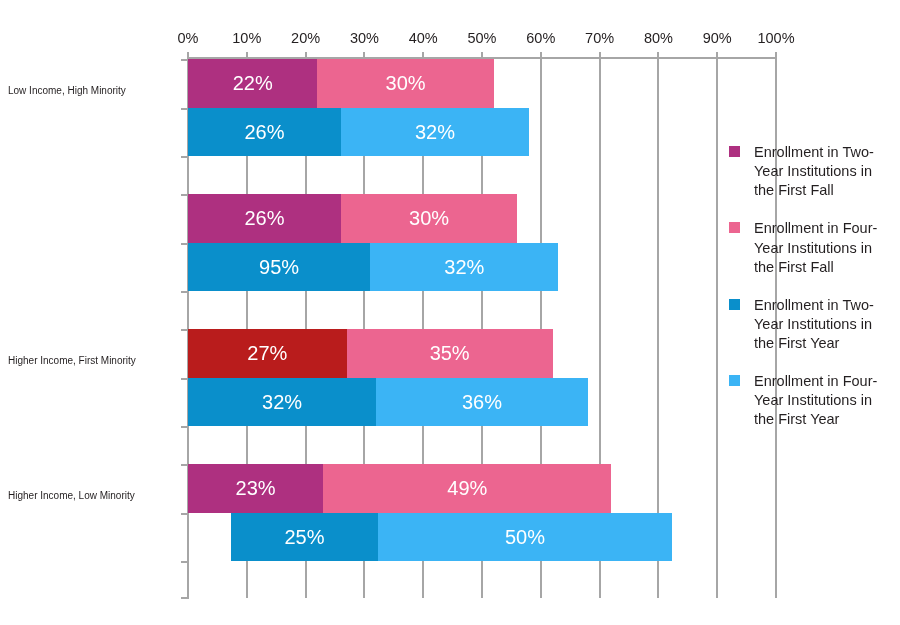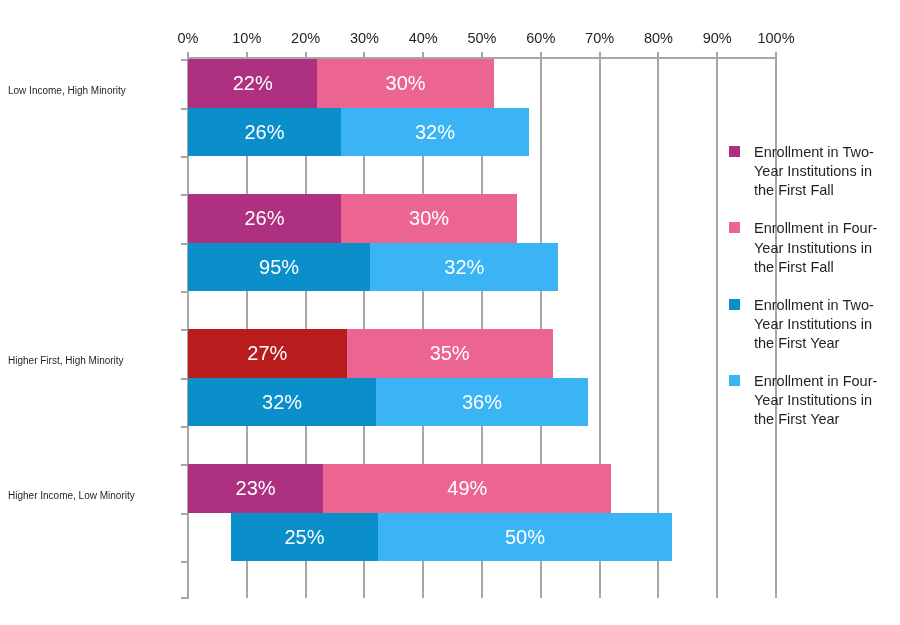--- a/index.html
+++ b/index.html
@@ -170,21 +170,21 @@
       <div class="axis-tick-label" style="left: 470.4px;">80%</div>
       <div class="axis-tick-label" style="left: 529.2px;">90%</div>
       <div class="axis-tick-label" style="left: 588px;">100%</div>
     </div>
 
   <div class="axis-line-top"></div>
   <div class="axis-line-left"></div>
 
   <div class="cat-label-wrap">
       <div class="cat-label" style="top: 26.5px;">Low Income, High Minority</div>
-      <div class="cat-label" style="top: 296.5px;">Higher First, High Minority</div>
+      <div class="cat-label" style="top: 296.5px;">Higher Income, First Minority</div>
       <div class="cat-label" style="top: 431.5px;">Higher Income, Low Minority</div>
     </div>
 
   <div class="plot">
       <div class="tickmark" style="left: -1px; background: rgb(166, 166, 166);"></div>
       <div class="gridline" style="left: 57.8px; background: rgb(166, 166, 166);"></div>
       <div class="tickmark" style="left: 57.8px; background: rgb(166, 166, 166);"></div>
       <div class="gridline" style="left: 116.6px; background: rgb(166, 166, 166);"></div>
       <div class="tickmark" style="left: 116.6px; background: rgb(166, 166, 166);"></div>
       <div class="gridline" style="left: 175.4px; background: rgb(166, 166, 166);"></div>

